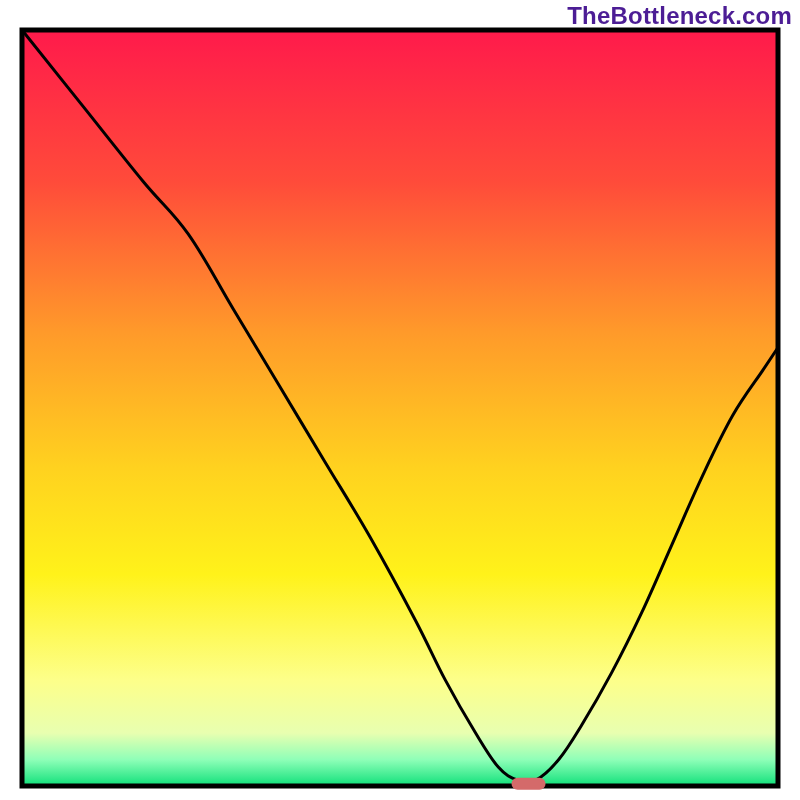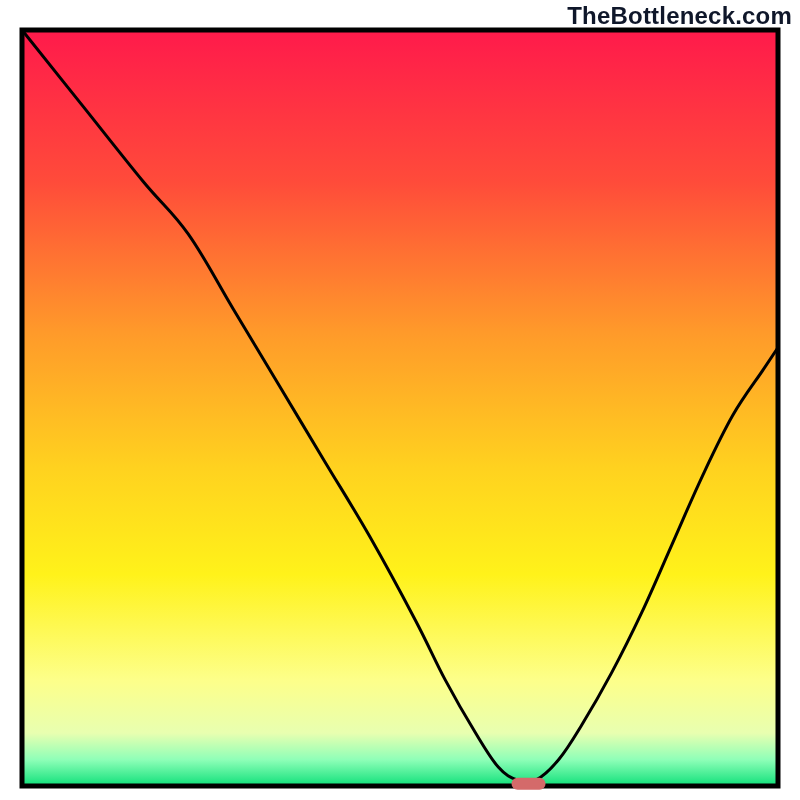--- a/index.html
+++ b/index.html
@@ -15,21 +15,21 @@
     position: relative;
     width: 800px;
     height: 800px;
   }
   .watermark {
     position: absolute;
     top: 2px;
     right: 8px;
     font-size: 24px;
     font-weight: 600;
-    color: #0f172a;
+    color: #4c1d95;
     letter-spacing: 0.2px;
   }
   svg.chart {
     position: absolute;
     left: 0;
     top: 0;
   }
 </style>
 </head>
 <body>

